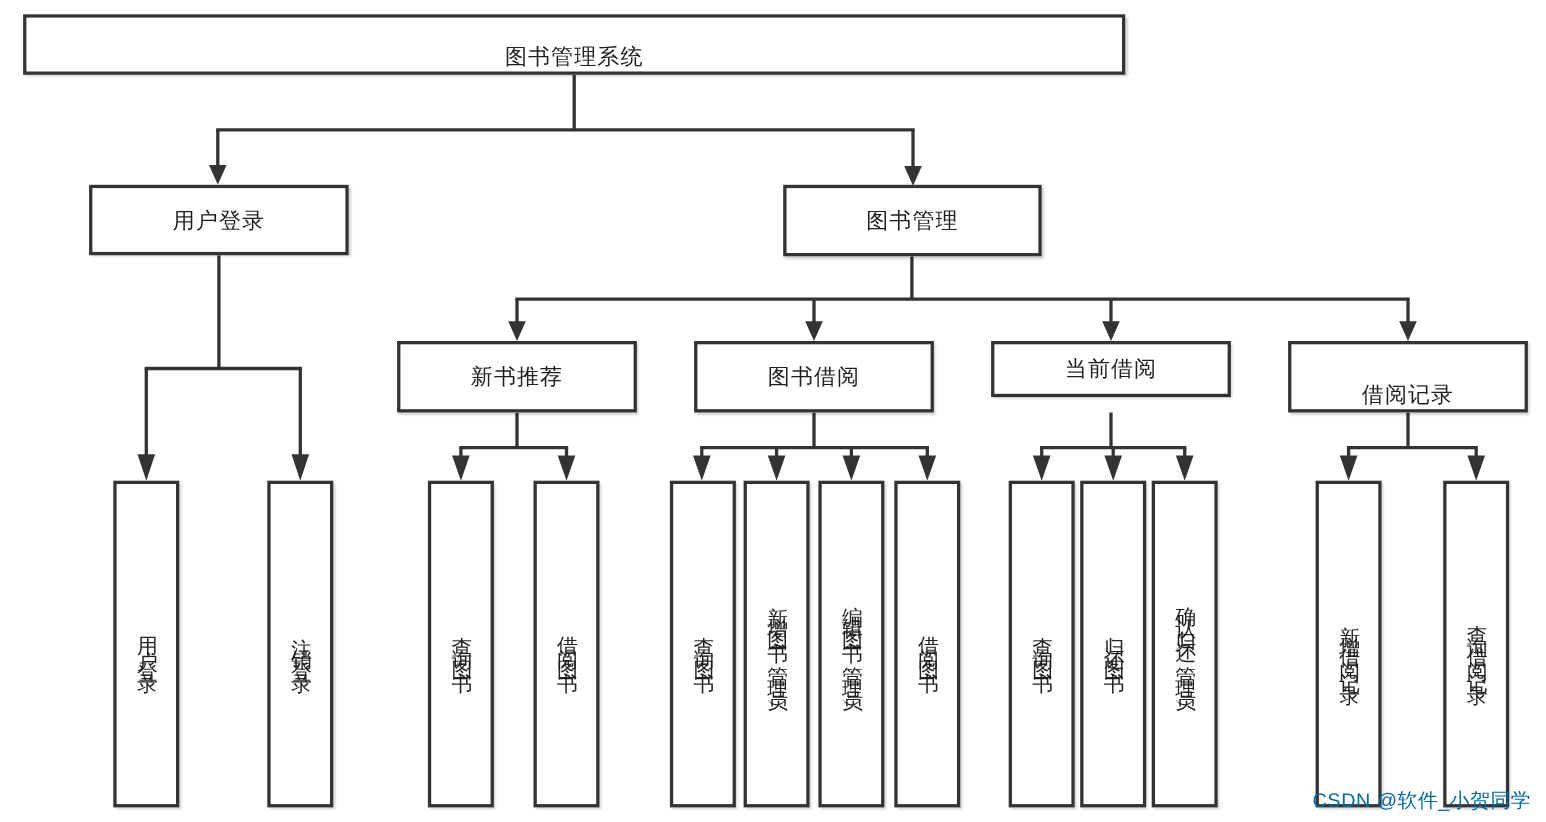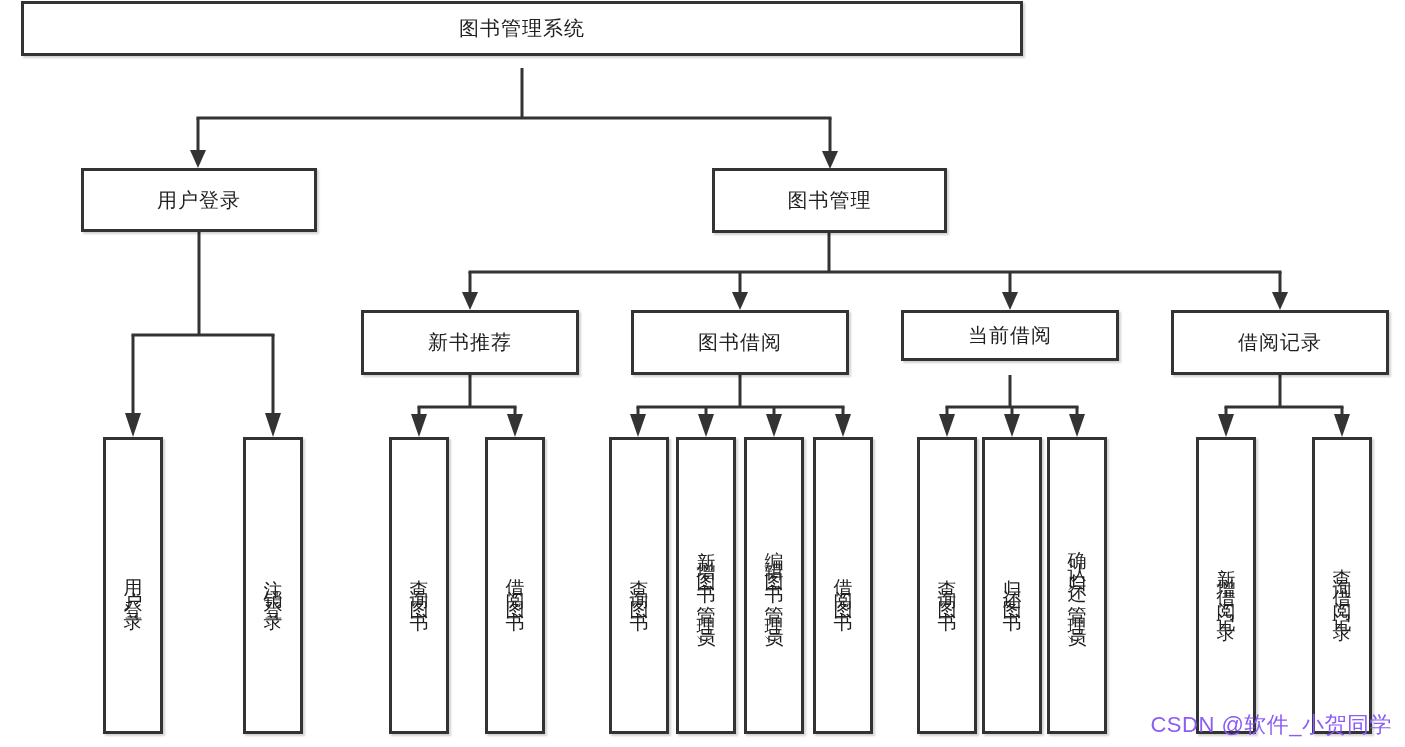--- a/index.html
+++ b/index.html
@@ -42,47 +42,47 @@
   .vtext {
     writing-mode: vertical-rl;
     text-orientation: mixed;
     font-size: 19px;
     line-height: 1.05;
     letter-spacing: 11px;
     color: #1f1f1f;
     white-space: nowrap;
   }
   
-  .n-root           { left: 21px;   top: 1px;  width: 1002px; height: 55px; }
+  .n-root           { left: 21px;   top: 13px;  width: 1002px; height: 55px; align-items: flex-end; }
   .n-user-login     { left: 81px;   top: 168px; width: 236px;  height: 64px; }
   .n-book-mgmt      { left: 712px;  top: 168px; width: 235px;  height: 65px; }
   .n-new-books      { left: 361px;  top: 310px; width: 218px;  height: 65px; }
   .n-book-borrow    { left: 631px;  top: 310px; width: 218px;  height: 65px; }
   .n-current-borrow { left: 901px;  top: 310px; width: 218px;  height: 51px; }
-  .n-borrow-records { left: 1171px; top: 310px; width: 218px;  height: 65px; }
+  .n-borrow-records { left: 1171px; top: 310px; width: 218px;  height: 65px; align-items: flex-end; }
   .leaf { top: 437px; width: 60px; height: 297px; }
   .l-1  { left: 103px; }
   .l-2  { left: 243px; }
   .l-3  { left: 389px; }
   .l-4  { left: 485px; }
   .l-5  { left: 609px; }
   .l-6  { left: 676px; }
   .l-7  { left: 744px; }
   .l-8  { left: 813px; }
   .l-9  { left: 917px; }
   .l-10 { left: 982px; }
   .l-11 { left: 1047px; }
   .l-12 { left: 1196px; }
   .l-13 { left: 1312px; }
   .watermark {
     position: absolute;
     right: 13px;
     bottom: 7px;
-    font-size: 22px;
-    color: #8b5cf6;
+    font-size: 18px;
+    color: #0369a1;
     z-index: 5;
     letter-spacing: 0.5px;
     white-space: nowrap;
     text-align: center;
   }
 </style>
 </head>
 <body>
 
 <div class="canvas">

